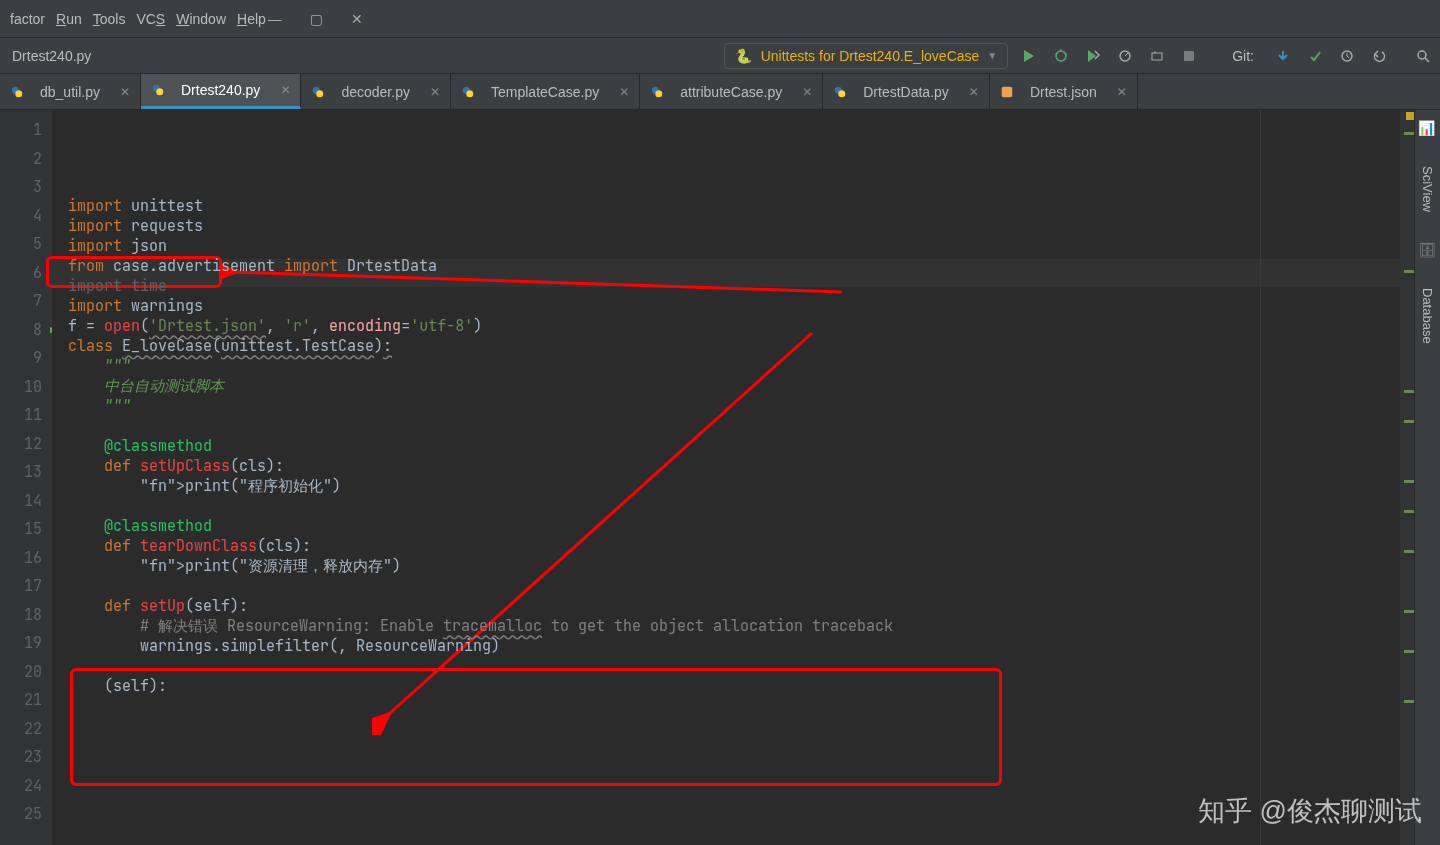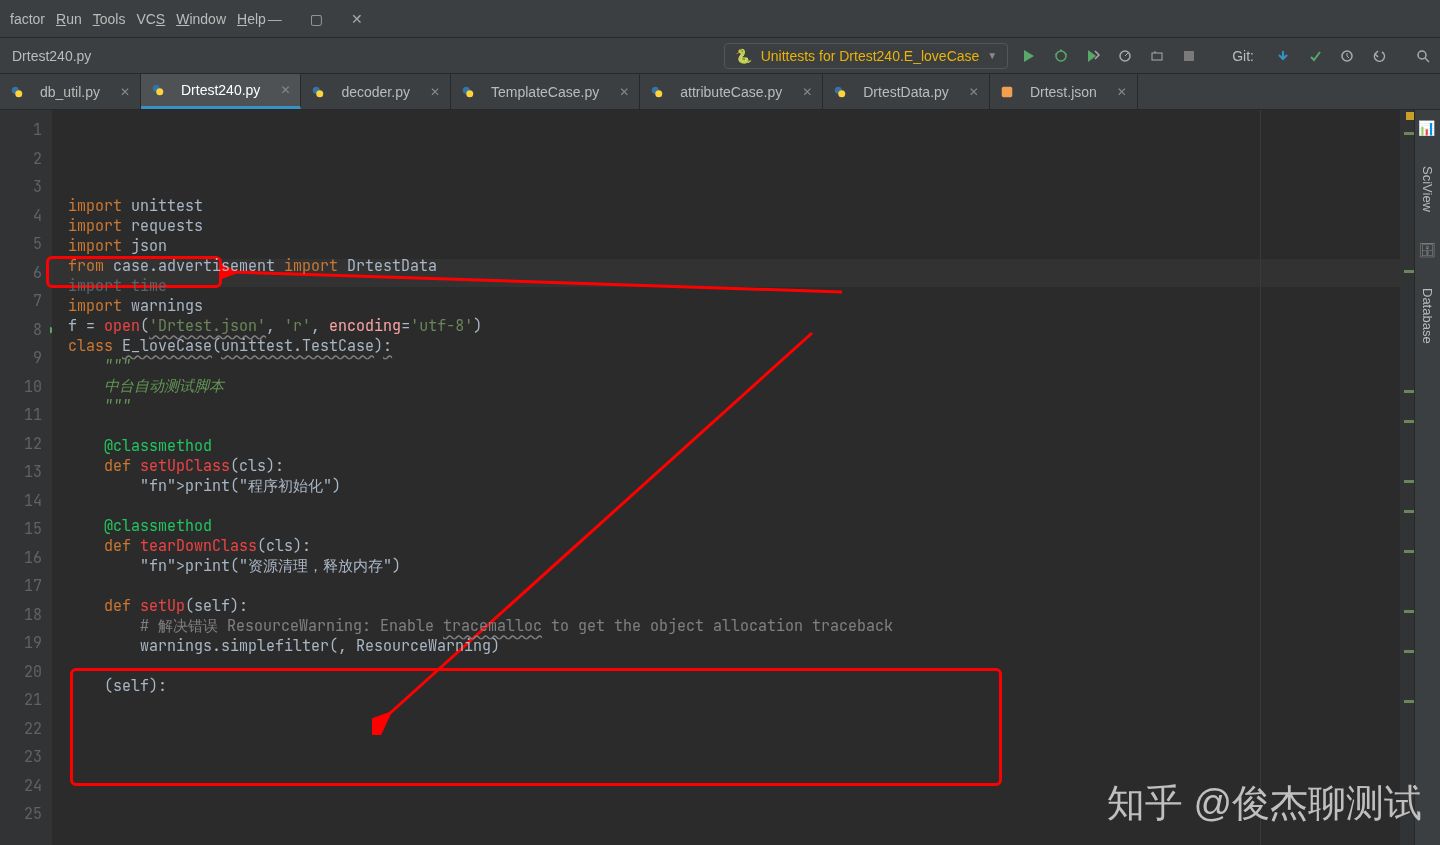--- a/index.html
+++ b/index.html
@@ -143,21 +143,21 @@
   color: #ff0000;
   font-size: 34px;
   font-weight: 500;
   font-family: "Microsoft YaHei", sans-serif;
 }
 .watermark {
   position: absolute;
   right: 18px;
   bottom: 16px;
   color: #d0d0d0;
-  font-size: 38px;
+  font-size: 27px;
   font-family: "Microsoft YaHei", sans-serif;
   opacity: 0.9;
   margin-left: 21px;
 }
 .arrow-svg { position: absolute; pointer-events: none; }
 .py-icon-svg { width: 14px; height: 14px; }
 .mini-map {
   position: absolute;
   right: 0; top: 0;
   width: 14px;

